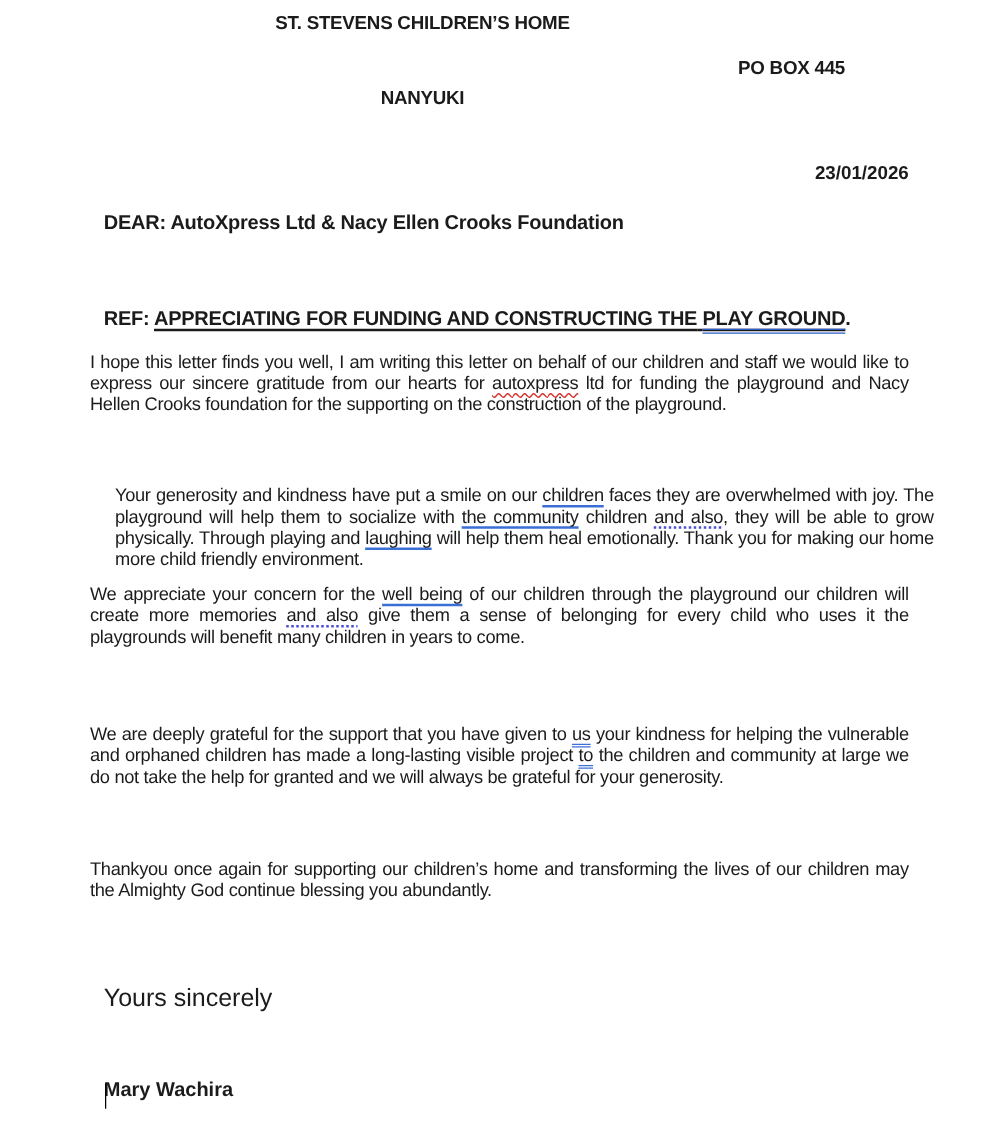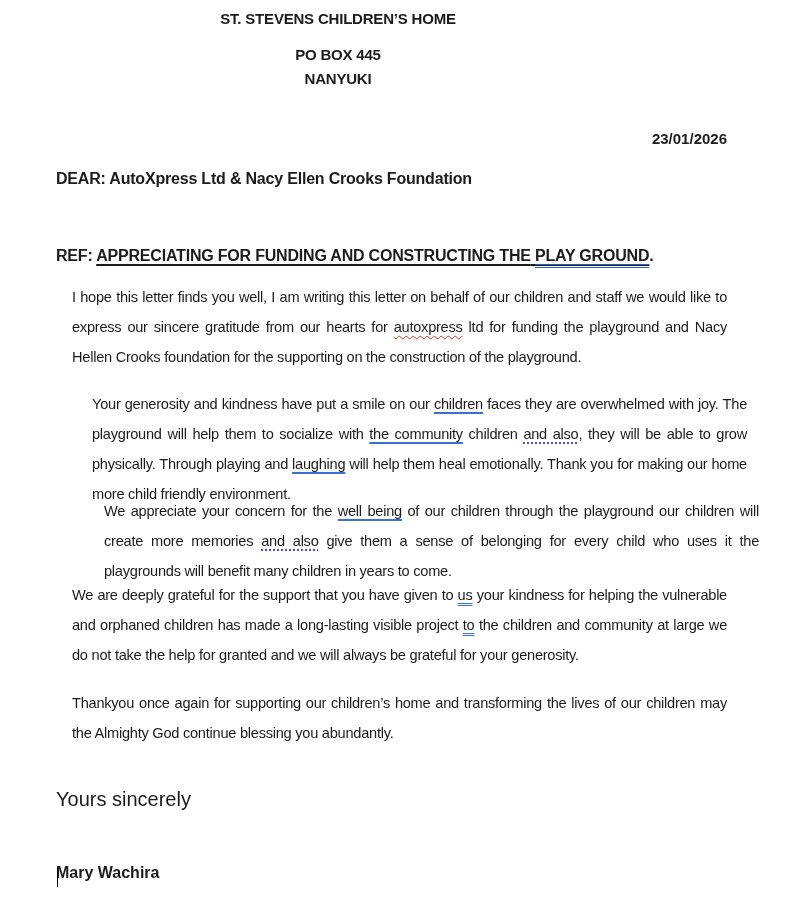--- a/index.html
+++ b/index.html
@@ -19,21 +19,21 @@
       position: absolute;
       left: 0;
       width: 676px;
       text-align: center;
       font-weight: bold;
       font-size: 15px;
       letter-spacing: -0.2px;
     }
     .abs {
       position: absolute;
-      left: 56px;
+      left: 83px;
       text-align: right;
     }
     .date {
       position: absolute;
       right: 73px;
       top: 130px;
       font-weight: bold;
       font-size: 15px;
     }
     .salutation {
@@ -56,28 +56,28 @@
     }
     .ref .subj-blue {
       text-decoration: underline double #2b5fc7;
       text-underline-offset: 3px;
     }
     .para {
       position: absolute;
       left: 72px;
       width: 655px;
       font-size: 14.6px;
-      line-height: 30px;
+      line-height: 17px;
       text-align: justify;
       letter-spacing: -0.25px;
       word-spacing: 0px;
     }
     .p1 { top: 282px; }
     .p2 { top: 389px; margin-left: 20px; }
-    .p3 { top: 496px; margin-left: 32px; }
+    .p3 { top: 468px; }
     .p4 { top: 580px; }
     .p5 { top: 688px; }
 
     .spell {
       text-decoration: underline wavy #d6312a;
       text-decoration-thickness: 1px;
       text-underline-offset: 3px;
     }
     .gram {
       text-decoration: underline double #3a6fd6;
@@ -118,21 +118,21 @@
       height: 20px;
       background: #000;
       vertical-align: -4px;
       margin-left: 1px;
     }
   </style>
 </head>
 <body>
 
 <div class="center" style="top:10px;">ST. STEVENS CHILDREN’S HOME</div>
-<div class="center" style="top:46px;">PO BOX 445</div>
+<div class="center" style="top:46px;text-align:right;">PO BOX 445</div>
 <div class="center" style="top:70px;">NANYUKI</div>
 
 <div class="date">23/01/2026</div>
 
 <div class="abs salutation">DEAR: AutoXpress Ltd &amp; Nacy Ellen Crooks Foundation</div>
 
 <div class="abs ref">
   <span>REF: </span><span class="subj"><span>APPRECIATING FOR FUNDING AND CONSTRUCTING THE</span><span> </span><span class="subj-blue">PLAY GROUND</span></span><span>.</span>
 </div>
 

